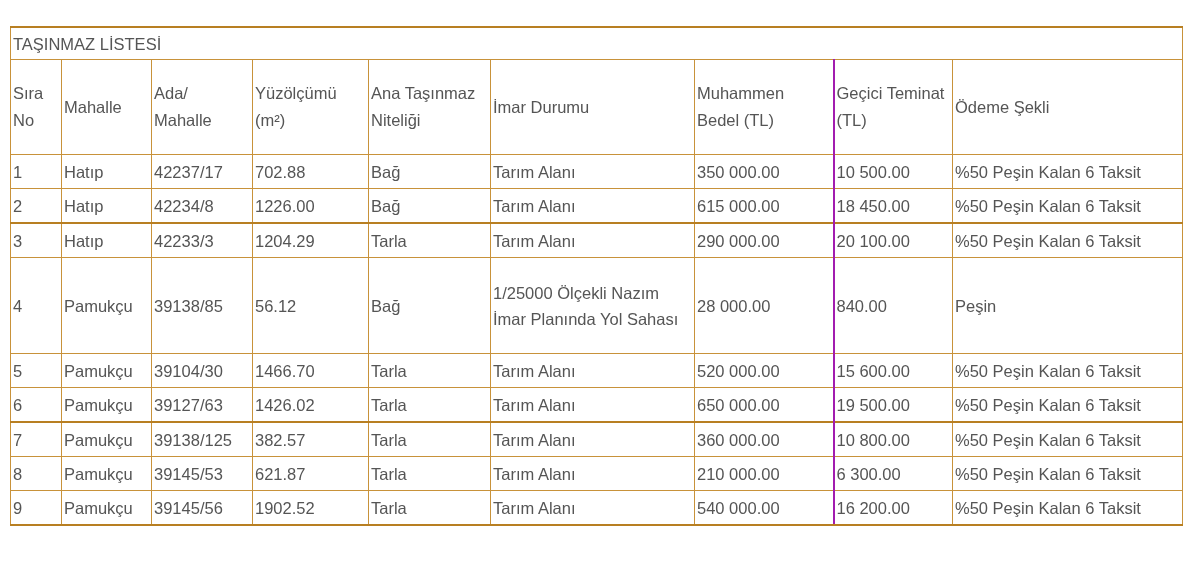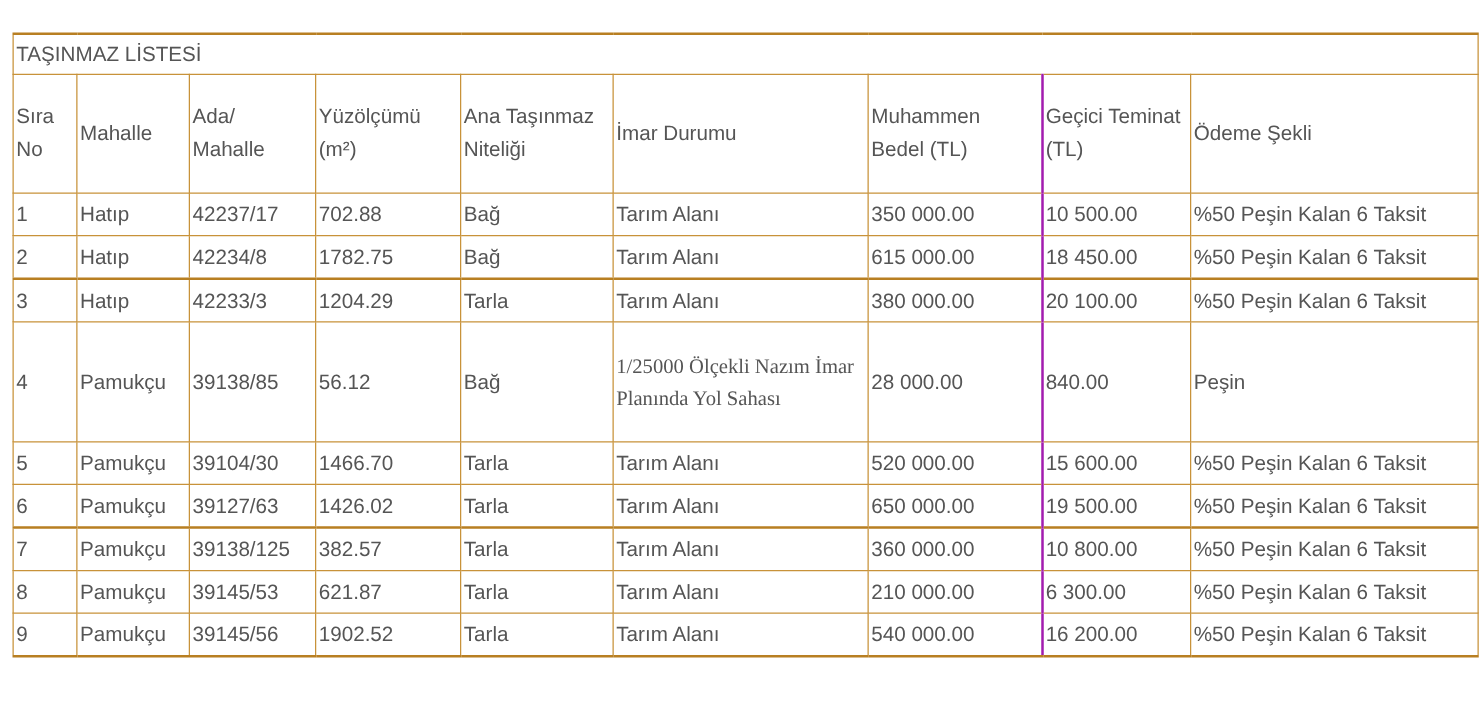--- a/index.html
+++ b/index.html
@@ -24,21 +24,21 @@
   }
   table.listing tr.title-row td { height: 31px; border-top: 2px solid #b87f22; }
   table.listing tr.head-row td { height: 94px; white-space: normal; line-height: 27px; }
   table.listing tr.data-row td { height: 33px; }
   table.listing tr.tall3 td { height: 95px; }
   table.listing tr.tall2 td { height: 59px; }
   table.listing tr.thick-top td { border-top: 2px solid #b87f22; }
   table.listing tr:last-child td { border-bottom: 2px solid #b87f22; }
   table.listing td.thick-left { border-left: 2px solid #a21caf; }
   td.wrap { white-space: normal !important; line-height: 26px; }
-  td.justify { text-align: center; text-align-last: left; font-family: Liberation Serif, serif; }
+  td.justify { text-align: center; text-align-last: left; }
 </style>
 </head>
 <body>
 
 <table class="listing">
   <colgroup>
     <col style="width:51px">
     <col style="width:90px">
     <col style="width:101px">
     <col style="width:116px">
@@ -71,35 +71,35 @@
         <td>Bağ</td>
         <td>Tarım Alanı</td>
         <td>350 000.00</td>
         <td class="thick-left">10 500.00</td>
         <td>%50 Peşin Kalan 6 Taksit</td>
       </tr>
       <tr class="data-row">
         <td>2</td>
         <td>Hatıp</td>
         <td>42234/8</td>
-        <td>1782.75</td>
+        <td>1226.00</td>
         <td>Bağ</td>
         <td>Tarım Alanı</td>
         <td>615 000.00</td>
         <td class="thick-left">18 450.00</td>
         <td>%50 Peşin Kalan 6 Taksit</td>
       </tr>
       <tr class="data-row thick-top">
         <td>3</td>
         <td>Hatıp</td>
         <td>42233/3</td>
         <td>1204.29</td>
         <td>Tarla</td>
         <td>Tarım Alanı</td>
-        <td>380 000.00</td>
+        <td>290 000.00</td>
         <td class="thick-left">20 100.00</td>
         <td>%50 Peşin Kalan 6 Taksit</td>
       </tr>
       <tr class="data-row tall3">
         <td>4</td>
         <td>Pamukçu</td>
         <td>39138/85</td>
         <td>56.12</td>
         <td>Bağ</td>
         <td class="wrap justify">1/25000 Ölçekli Nazım İmar Planında Yol Sahası</td>

